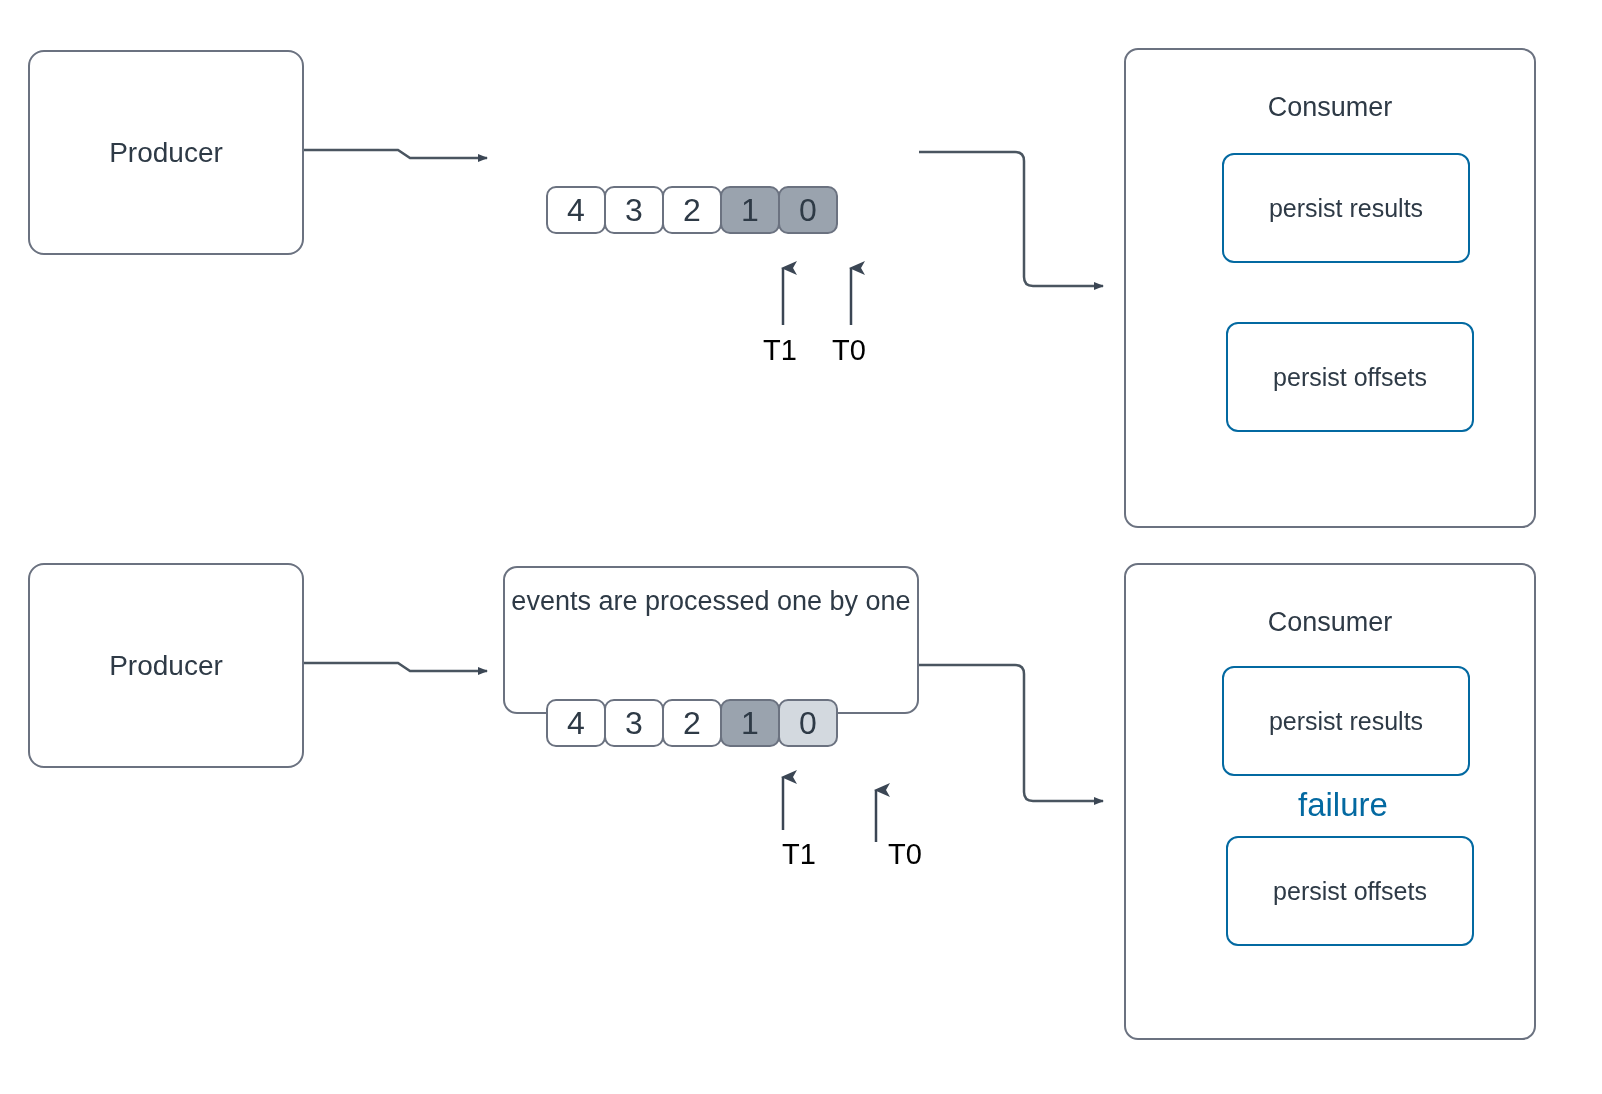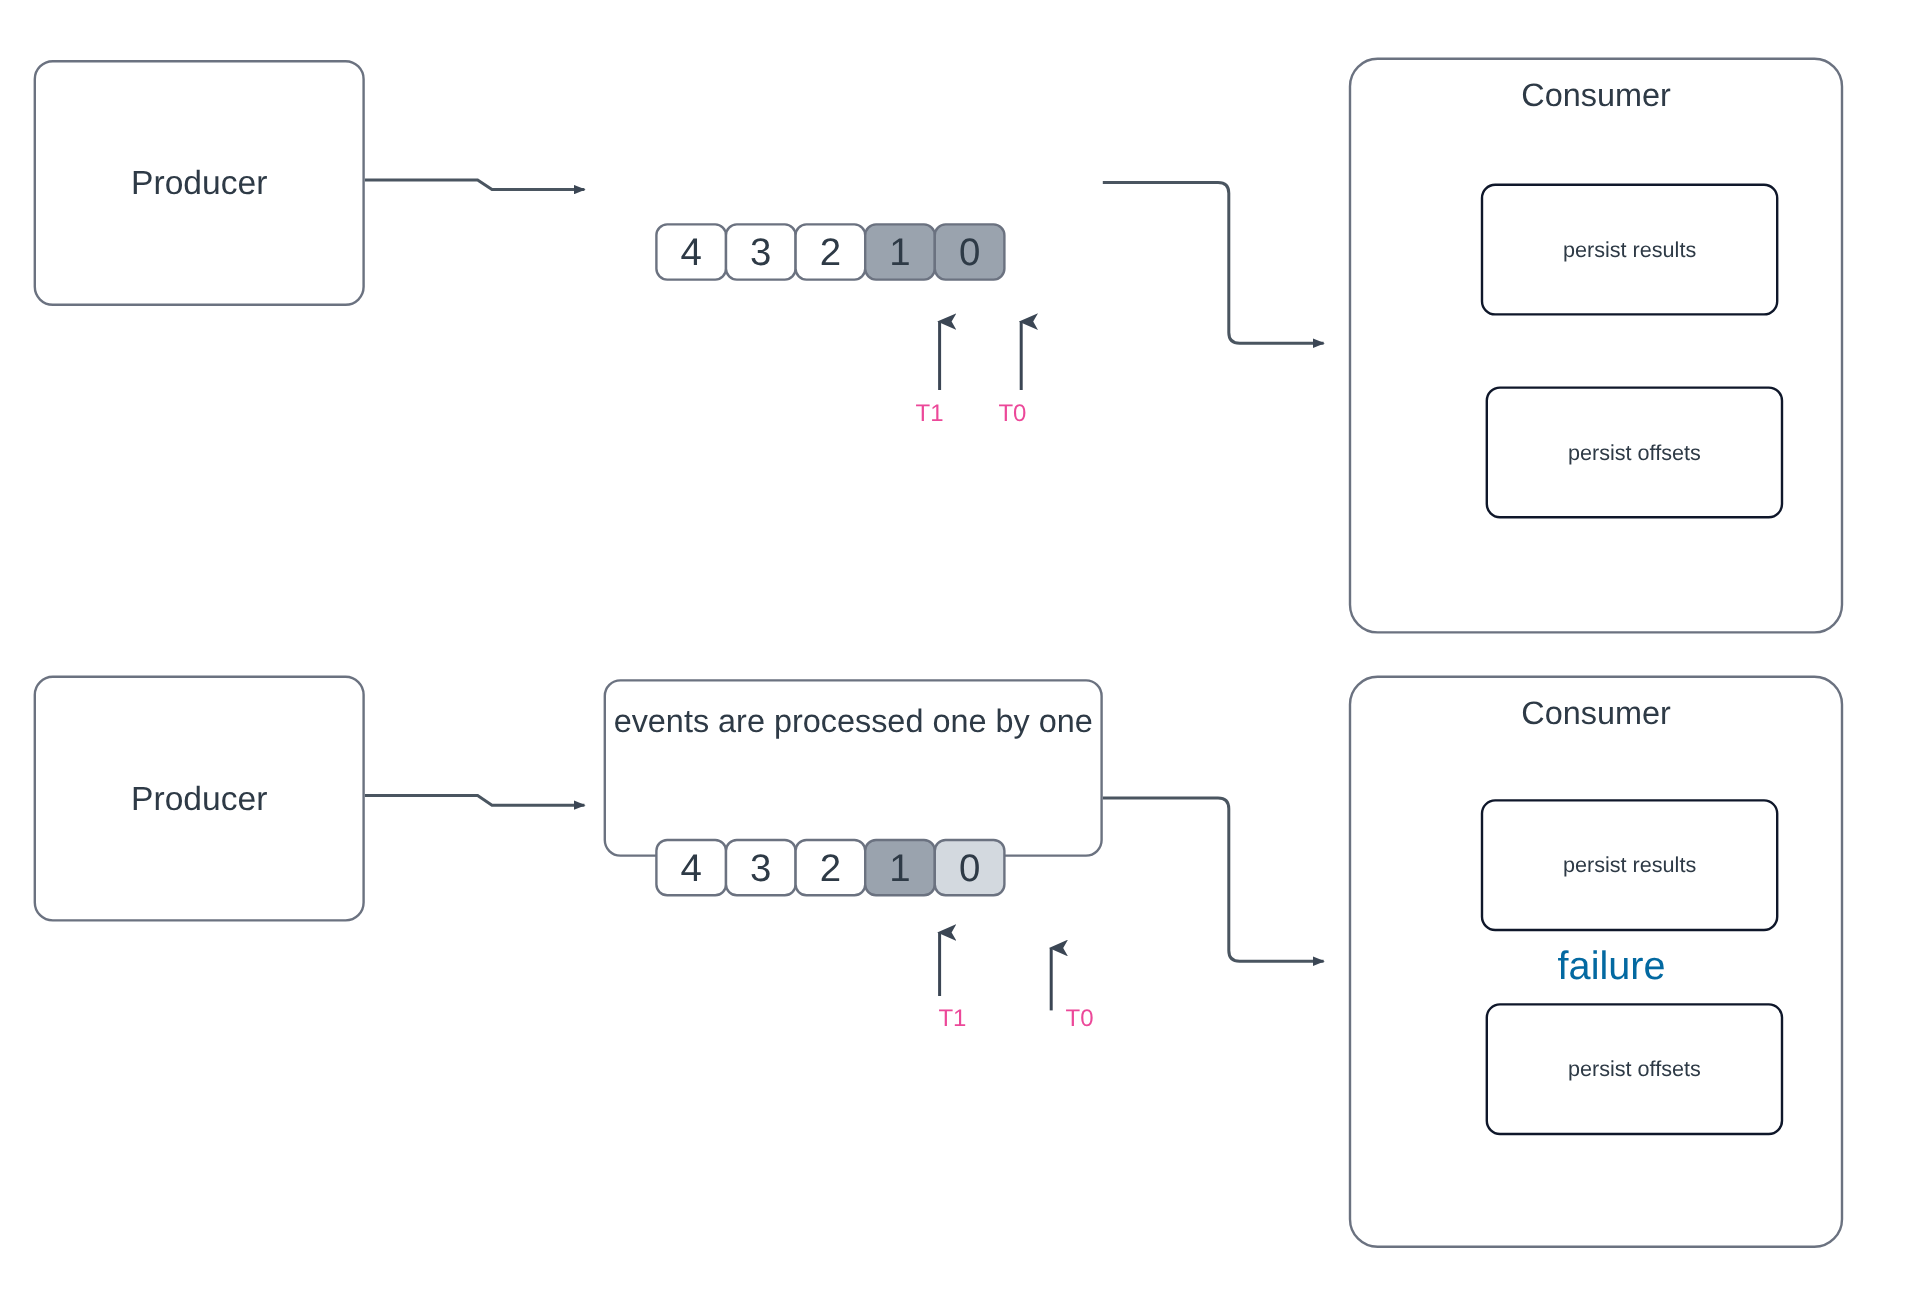--- a/index.html
+++ b/index.html
@@ -78,48 +78,47 @@
     background: #ffffff;
     margin-right: -2px;
     position: relative;
   }
   .cell.shaded { background: #9aa3ae; }
   .cell.light  { background: #d3d9df; }
 
   
   .consumer {
     align-items: flex-start;
-    padding-top: 14px;
-    border-radius: 24px;
+    padding-top: 42px;
+    border-radius: 14px;
   }
   .consumer-title {
     font-size: 27px;
     color: #2e3a46;
   }
 
   
   .subbox {
     position: absolute;
     box-sizing: border-box;
     background: #ffffff;
-    border: 2px solid #0f172a;
+    border: 2px solid #0369a1;
     border-radius: 12px;
     display: flex;
     align-items: center;
     justify-content: center;
-    font-size: 18px;
-    color: #2e3a46;
-    margin-left: 12px;
+    font-size: 25px;
+    color: #2e3a46;
   }
 
   
   .tick-label {
     position: absolute;
-    font-size: 20px;
-    color: #ec4899;
+    font-size: 29px;
+    color: #000000;
     white-space: nowrap;
   }
   .edge-label {
     position: absolute;
     font-size: 33px;
     color: #0369a1;
     background: transparent;
     white-space: nowrap;
     margin-left: 47px;
   }

